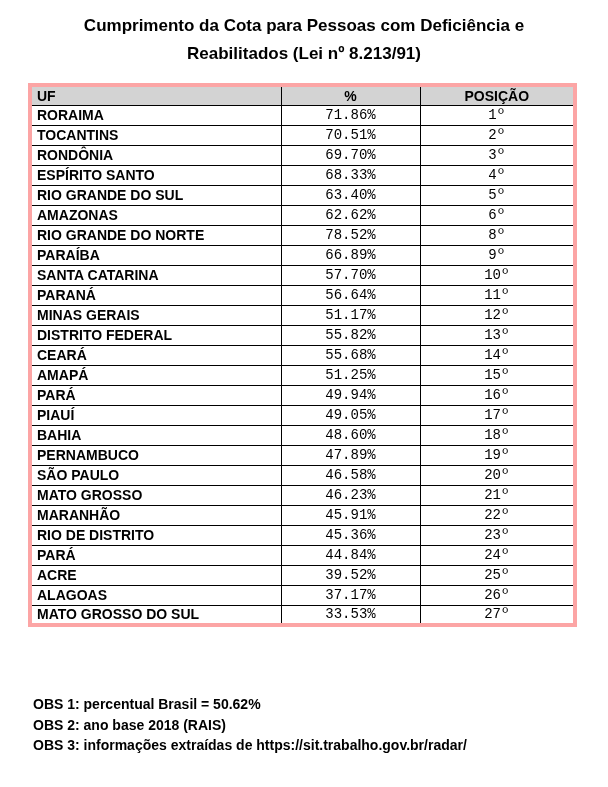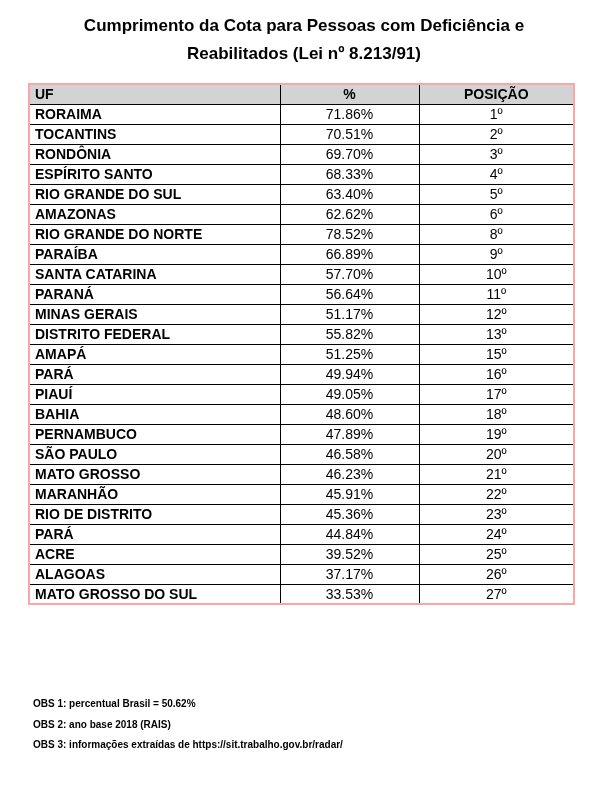--- a/index.html
+++ b/index.html
@@ -25,21 +25,21 @@
     font-size: 17px;
     line-height: 28px;
   }
   .title span { display: block; }
   table.quota-table {
     position: absolute;
     left: 28px; top: 83px;
     width: 545px;
     border-collapse: collapse;
     table-layout: fixed;
-    border: 2px solid #fca5a5;
+    border: 4px solid #fca5a5;
   }
   .quota-table th, .quota-table td {
     border: 1px solid #000000;
     height: 20px;
     font-size: 14px;
     padding: 0;
     white-space: nowrap;
     overflow: hidden;
     vertical-align: middle;
   }
@@ -51,26 +51,26 @@
     font-weight: bold;
   }
   .quota-table th.a-left, .quota-table td.a-left {
     text-align: left;
     padding-left: 5px;
   }
   .quota-table th.a-center, .quota-table td.a-center {
     text-align: center;
   }
   .quota-table td.uf-cell { font-weight: bold; margin-left: 40px; }
-  .quota-table td.val-cell { font-weight: normal; }
+  .quota-table td.val-cell { font-weight: normal; font-family: Liberation Mono, monospace; }
   .notes {
     position: absolute;
     left: 33px; top: 694px;
     font-weight: bold;
-    font-size: 10px;
+    font-size: 14px;
   }
   .notes div {
     line-height: 20.5px;
     white-space: nowrap;
   }
 </style>
 </head>
 <body>
 
 <div class="page">
@@ -148,20 +148,25 @@
           <td class="uf-cell a-left">MINAS GERAIS</td>
           <td class="val-cell a-center">51.17%</td>
           <td class="val-cell a-center">12º</td>
         </tr>
         <tr>
           <td class="uf-cell a-left">DISTRITO FEDERAL</td>
           <td class="val-cell a-center">55.82%</td>
           <td class="val-cell a-center">13º</td>
         </tr>
         <tr>
+          <td class="uf-cell a-left">CEARÁ</td>
+          <td class="val-cell a-center">55.68%</td>
+          <td class="val-cell a-center">14º</td>
+        </tr>
+        <tr>
           <td class="uf-cell a-left">AMAPÁ</td>
           <td class="val-cell a-center">51.25%</td>
           <td class="val-cell a-center">15º</td>
         </tr>
         <tr>
           <td class="uf-cell a-left">PARÁ</td>
           <td class="val-cell a-center">49.94%</td>
           <td class="val-cell a-center">16º</td>
         </tr>
         <tr>

